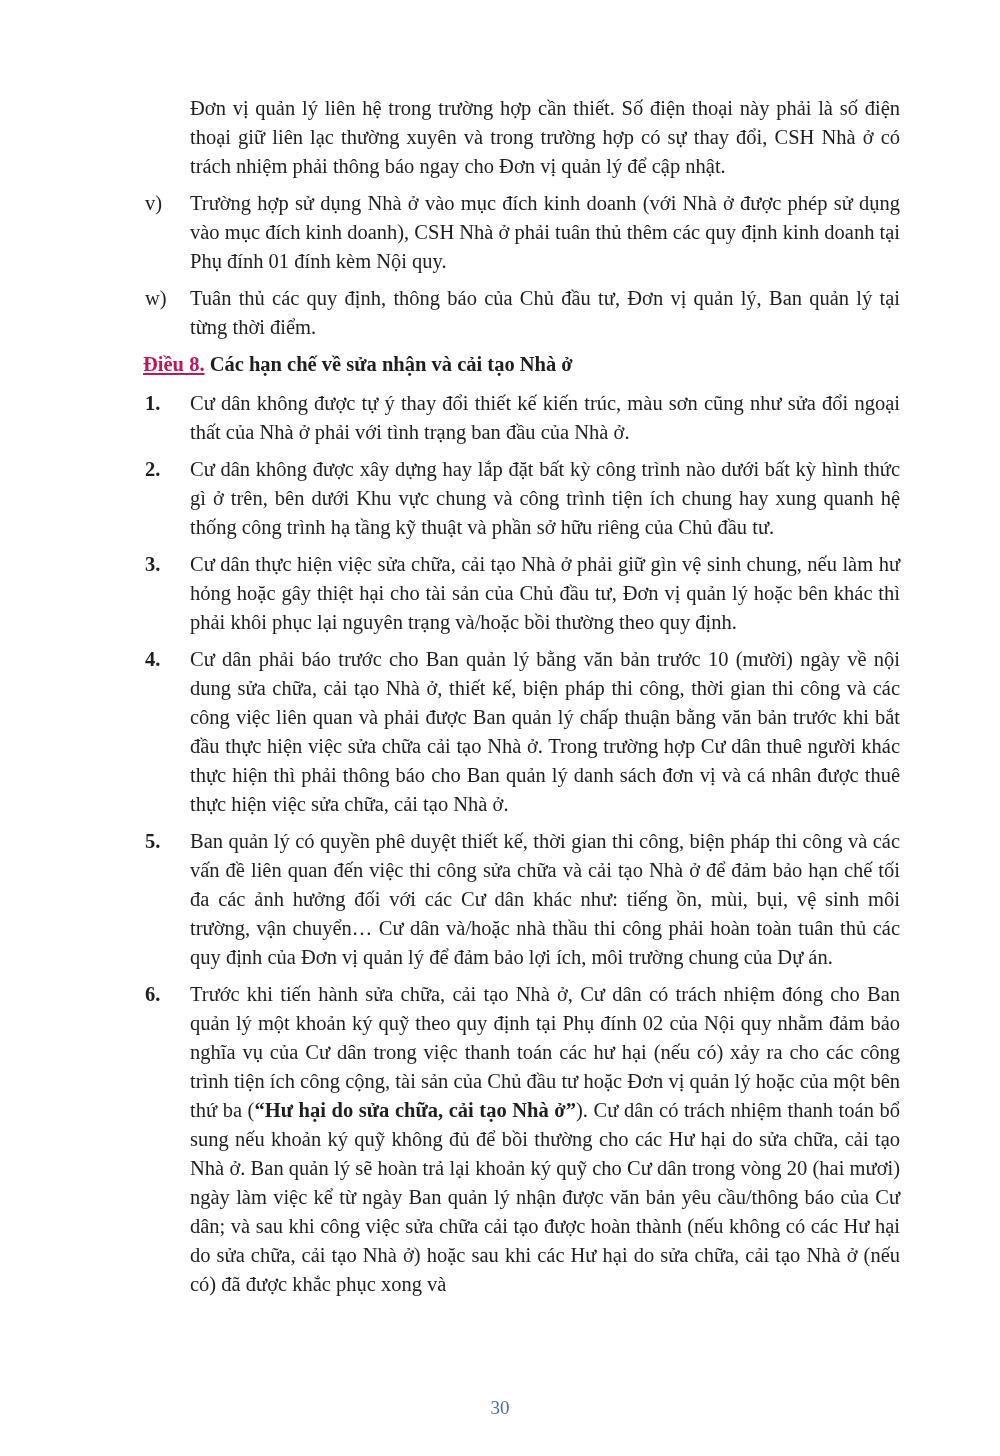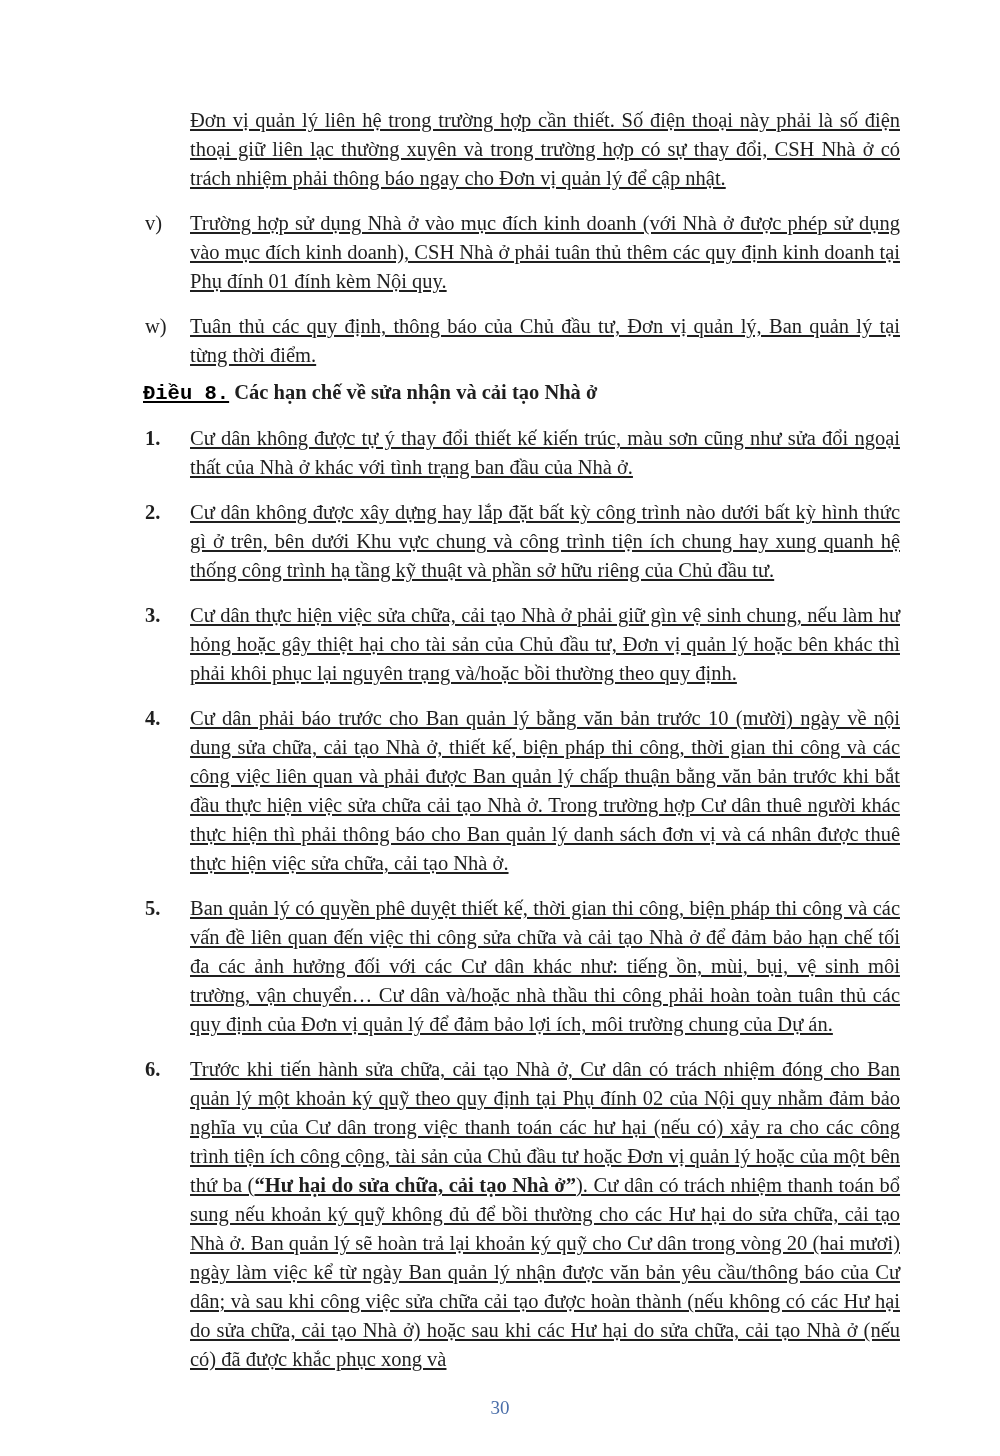--- a/index.html
+++ b/index.html
@@ -20,44 +20,42 @@
     left: 143px;
     top: 90px;
     width: 757px;
   }
   .para {
     position: relative;
     padding-left: 47px;
     font-size: 20.5px;
     line-height: 29px;
     text-align: justify;
-    margin: 16px 0 8px 0;
-    text-decoration: underline;
+    margin: 4px 0 8px 0;
   }
   .para .marker {
     position: absolute;
     left: 2px;
     top: 0;
     width: 44px;
     text-align: left;
   }
   .para .marker.num {
     font-weight: bold;
   }
   .article-heading {
     font-size: 20.5px;
     line-height: 29px;
     font-weight: bold;
     margin: 8px 0 10px 0;
     text-align: left;
   }
   .article-no {
-    color: #000000;
+    color: #be185d;
     text-decoration: underline;
-    font-family: Liberation Mono, monospace;
   }
   .bold-inline {
     font-weight: bold;
   }
   .footer-page-number {
     position: absolute;
     top: 1396px;
     left: 0;
     width: 1000px;
     text-align: center;
@@ -72,21 +70,21 @@
 <div class="doc">
 
   <p class="para"><span>Đơn vị quản lý liên hệ trong trường hợp cần thiết. Số điện thoại này phải là số điện thoại giữ liên lạc thường xuyên và trong trường hợp có sự thay đổi, CSH Nhà ở có trách nhiệm phải thông báo ngay cho Đơn vị quản lý để cập nhật.</span></p>
 
   <p class="para"><span class="marker">v)</span><span>Trường hợp sử dụng Nhà ở vào mục đích kinh doanh (với Nhà ở được phép sử dụng vào mục đích kinh doanh), CSH Nhà ở phải tuân thủ thêm các quy định kinh doanh tại Phụ đính 01 đính kèm Nội quy.</span></p>
 
   <p class="para"><span class="marker">w)</span><span>Tuân thủ các quy định, thông báo của Chủ đầu tư, Đơn vị quản lý, Ban quản lý tại từng thời điểm.</span></p>
 
   <p class="article-heading"><span class="article-no">Điều 8.</span> <span>Các hạn chế về sửa nhận và cải tạo Nhà ở</span></p>
 
-  <p class="para"><span class="marker num">1.</span><span>Cư dân không được tự ý thay đổi thiết kế kiến trúc, màu sơn cũng như sửa đổi ngoại thất của Nhà ở khác với tình trạng ban đầu của Nhà ở.</span></p>
+  <p class="para"><span class="marker num">1.</span><span>Cư dân không được tự ý thay đổi thiết kế kiến trúc, màu sơn cũng như sửa đổi ngoại thất của Nhà ở phải với tình trạng ban đầu của Nhà ở.</span></p>
 
   <p class="para"><span class="marker num">2.</span><span>Cư dân không được xây dựng hay lắp đặt bất kỳ công trình nào dưới bất kỳ hình thức gì ở trên, bên dưới Khu vực chung và công trình tiện ích chung hay xung quanh hệ thống công trình hạ tầng kỹ thuật và phần sở hữu riêng của Chủ đầu tư.</span></p>
 
   <p class="para"><span class="marker num">3.</span><span>Cư dân thực hiện việc sửa chữa, cải tạo Nhà ở phải giữ gìn vệ sinh chung, nếu làm hư hỏng hoặc gây thiệt hại cho tài sản của Chủ đầu tư, Đơn vị quản lý hoặc bên khác thì phải khôi phục lại nguyên trạng và/hoặc bồi thường theo quy định.</span></p>
 
   <p class="para"><span class="marker num">4.</span><span>Cư dân phải báo trước cho Ban quản lý bằng văn bản trước 10 (mười) ngày về nội dung sửa chữa, cải tạo Nhà ở, thiết kế, biện pháp thi công, thời gian thi công và các công việc liên quan và phải được Ban quản lý chấp thuận bằng văn bản trước khi bắt đầu thực hiện việc sửa chữa cải tạo Nhà ở. Trong trường hợp Cư dân thuê người khác thực hiện thì phải thông báo cho Ban quản lý danh sách đơn vị và cá nhân được thuê thực hiện việc sửa chữa, cải tạo Nhà ở.</span></p>
 
   <p class="para"><span class="marker num">5.</span><span>Ban quản lý có quyền phê duyệt thiết kế, thời gian thi công, biện pháp thi công và các vấn đề liên quan đến việc thi công sửa chữa và cải tạo Nhà ở để đảm bảo hạn chế tối đa các ảnh hưởng đối với các Cư dân khác như: tiếng ồn, mùi, bụi, vệ sinh môi trường, vận chuyển… Cư dân và/hoặc nhà thầu thi công phải hoàn toàn tuân thủ các quy định của Đơn vị quản lý để đảm bảo lợi ích, môi trường chung của Dự án.</span></p>
 
   <p class="para"><span class="marker num">6.</span><span>Trước khi tiến hành sửa chữa, cải tạo Nhà ở, Cư dân có trách nhiệm đóng cho Ban quản lý một khoản ký quỹ theo quy định tại Phụ đính 02 của Nội quy nhằm đảm bảo nghĩa vụ của Cư dân trong việc thanh toán các hư hại (nếu có) xảy ra cho các công trình tiện ích công cộng, tài sản của Chủ đầu tư hoặc Đơn vị quản lý hoặc của một bên thứ ba (</span><b class="bold-inline">“Hư hại do sửa chữa, cải tạo Nhà ở”</b><span>). Cư dân có trách nhiệm thanh toán bổ sung nếu khoản ký quỹ không đủ để bồi thường cho các Hư hại do sửa chữa, cải tạo Nhà ở. Ban quản lý sẽ hoàn trả lại khoản ký quỹ cho Cư dân trong vòng 20 (hai mươi) ngày làm việc kể từ ngày Ban quản lý nhận được văn bản yêu cầu/thông báo của Cư dân; và sau khi công việc sửa chữa cải tạo được hoàn thành (nếu không có các Hư hại do sửa chữa, cải tạo Nhà ở) hoặc sau khi các Hư hại do sửa chữa, cải tạo Nhà ở (nếu có) đã được khắc phục xong và</span></p>

